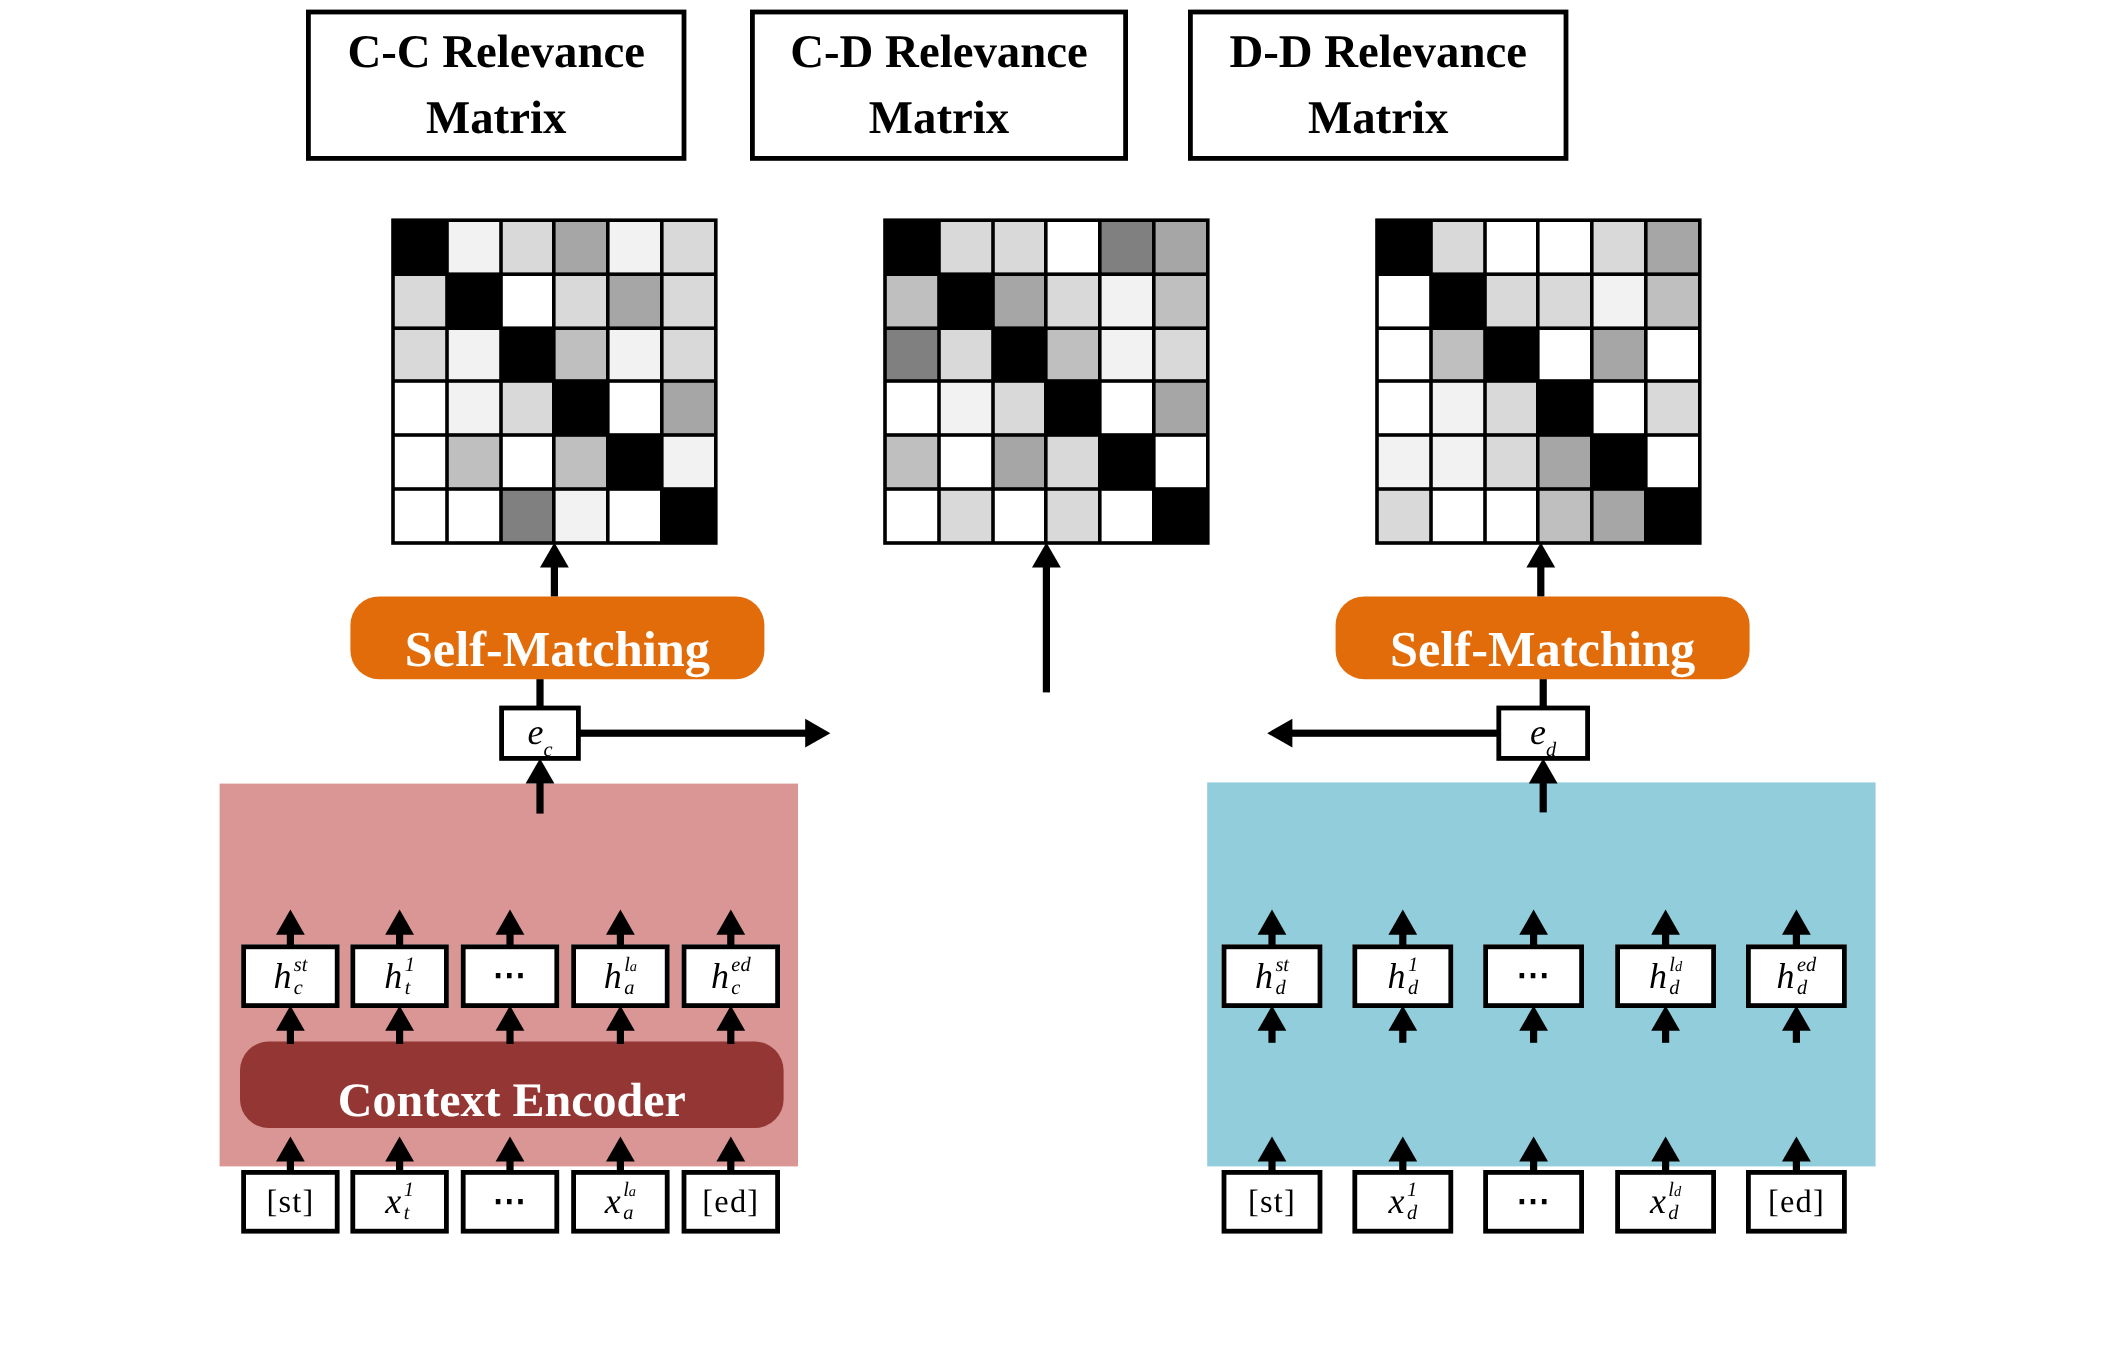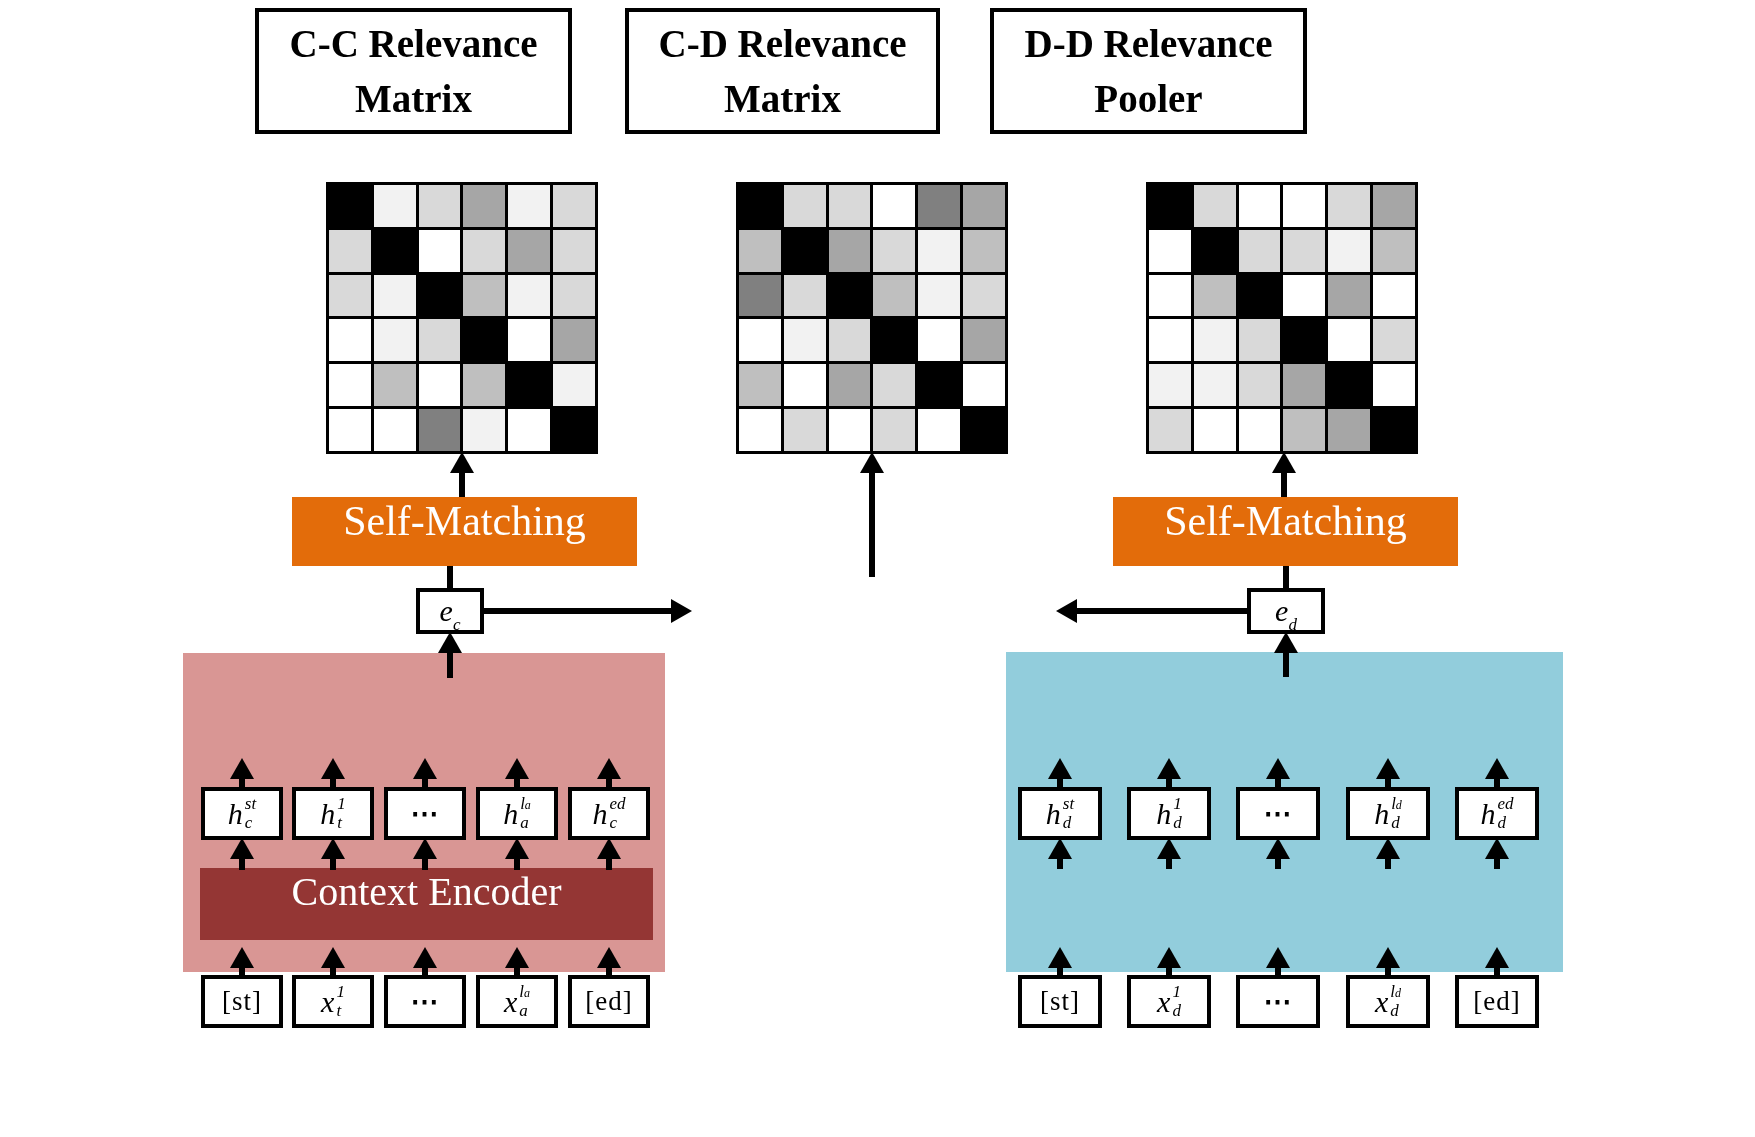--- a/index.html
+++ b/index.html
@@ -1,20 +1,20 @@
 <!DOCTYPE html>
 <html><head>
 <meta charset="utf-8">
 <style>
   html,body{margin:0;padding:0;background:#fff;}
   #canvas{position:relative;width:1755px;height:1137px;background:#fff;overflow:hidden;
           font-family:"Liberation Serif",serif;}
   .abs{position:absolute;box-sizing:border-box;}
   .box{border:4px solid #000;background:#fff;display:flex;align-items:center;justify-content:center;text-align:center;}
-  .fillbox{display:flex;align-items:flex-start;justify-content:center;color:#fff;font-weight:400;text-align:center;}
+  .fillbox{display:flex;align-items:flex-end;justify-content:center;color:#fff;font-weight:700;text-align:center;border-radius:24px;}
   .toplabel{font-weight:700;font-size:39px;line-height:1.42;}
   .bigword{font-weight:700;font-size:42px;color:#000;}
   .matchtext{font-size:42px;}
   .pooltext{font-size:40px;}
   .matrix{display:grid;grid-template-columns:repeat(6,1fr);grid-template-rows:repeat(6,1fr);
           gap:3px;padding:3px;background:#000;}
   .mcell{width:100%;height:100%;}
   .math{display:inline-flex;align-items:center;font-style:italic;font-size:30px;line-height:1;}
   .mtext{font-style:normal;font-size:27px;font-weight:400;letter-spacing:1px;}
   .dots{font-weight:700;font-size:28px;}
@@ -37,21 +37,21 @@
 
 <div id="canvas">
 
   <div class="abs box toplabel" style="left:625px;top:8px;width:315px;height:126px;">
     <span>C-D Relevance Matrix</span>
   </div>
   <div class="abs box toplabel" style="left:255px;top:8px;width:317px;height:126px;">
     <span>C-C Relevance Matrix</span>
   </div>
   <div class="abs box toplabel" style="left:990px;top:8px;width:317px;height:126px;">
-    <span>D-D Relevance Pooler</span>
+    <span>D-D Relevance Matrix</span>
   </div>
 
   <div class="abs matrix" id="matrix-0" style="left:326px;top:182px;width:272px;height:272px;">
       <div class="mcell" style="background: rgb(0, 0, 0);"></div>
       <div class="mcell" style="background: rgb(242, 242, 242);"></div>
       <div class="mcell" style="background: rgb(217, 217, 217);"></div>
       <div class="mcell" style="background: rgb(166, 166, 166);"></div>
       <div class="mcell" style="background: rgb(242, 242, 242);"></div>
       <div class="mcell" style="background: rgb(217, 217, 217);"></div>
       <div class="mcell" style="background: rgb(217, 217, 217);"></div>

